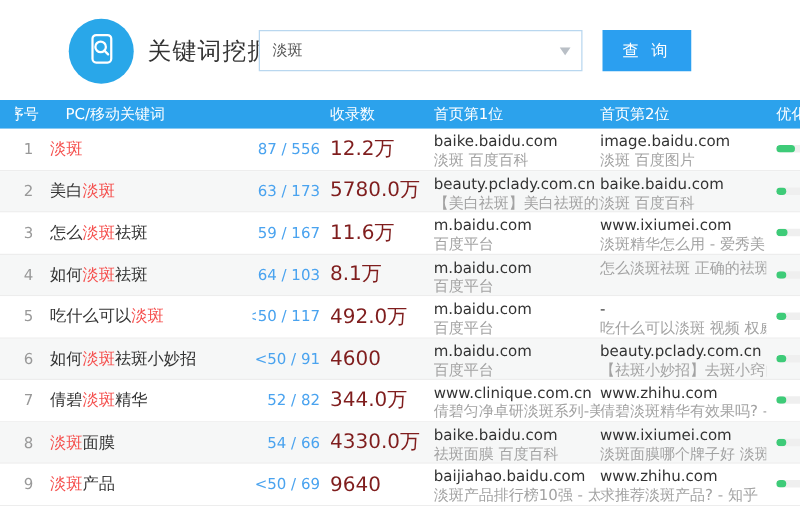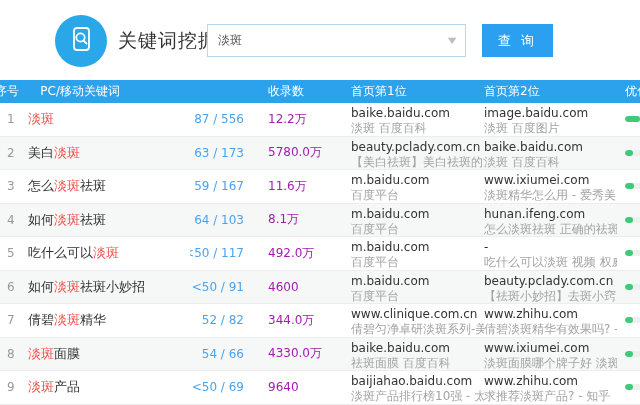--- a/index.html
+++ b/index.html
@@ -14,34 +14,34 @@
   .search-select{width:259px;height:33px;box-sizing:border-box;border:1px solid #b9d7ef;background:#fff;
                  display:flex;align-items:center;justify-content:space-between;padding:0 10px;cursor:pointer;}
   .search-select .val{font-size:12px;color:#555;}
   .search-select .caret{font-size:8px;color:#b9bfc6;transform:scaleX(1.4);}
   .search-btn{width:71px;height:33px;border:none;background:#2b9ff0;color:#fff;font-size:13px;
               letter-spacing:3px;cursor:pointer;font-family:inherit;margin-left:16px;}
   
   .thead{position:absolute;left:0;top:80px;width:660px;height:23px;background:#2ca2ec;display:flex;
          color:#fff;font-size:12px;line-height:23px;}
   .th{box-sizing:border-box;overflow:hidden;white-space:nowrap;}
-  .c-num{width:28px;}  .c-kw{width:162px;}  .c-pc{width:56px;text-align:right;}
-  .c-idx{width:89px;padding-left:6px;margin-left:16px;}  .c-p1{width:133px;}  .c-p2{width:133px;}
+  .c-num{width:28px;margin-left:12px;}  .c-kw{width:162px;}  .c-pc{width:56px;text-align:right;}
+  .c-idx{width:89px;padding-left:6px;}  .c-p1{width:133px;}  .c-p2{width:133px;}
   .c-bar{flex:1;padding-left:8px;}
   .th.c-num span{display:inline-block;margin-left:-5px;}
   
   .tbody{position:absolute;left:0;top:103px;width:660px;}
   .row{display:flex;height:33.5px;box-sizing:border-box;border-bottom:1px solid #ededed;background:#fff;}
   .row.even{background:#f6f7f7;}
   .cell{box-sizing:border-box;overflow:hidden;white-space:nowrap;}
   .cell.c-num{color:#999;font-size:12px;padding-left:7px;display:flex;align-items:center;}
   .cell.c-kw{font-size:13px;color:#333;display:flex;align-items:center;}
   .cell.c-kw .hl{color:#f5504e;}
   .cell.c-pc{font-size:12px;color:#4aa3ef;display:flex;align-items:center;justify-content:flex-end;padding-right:2px;}
-  .cell.c-idx{font-size:12px;color:#a21caf;display:flex;align-items:center;}
+  .cell.c-idx{font-size:16px;color:#7f1d1d;display:flex;align-items:center;}
   .pos{padding-top:3px;}
   .pos .domain{font-size:12px;color:#333;line-height:15px;}
   .pos .desc{font-size:12px;color:#a3a3a3;line-height:13px;margin-top:1px;}
   .cell.c-bar{display:flex;align-items:center;}
   .bar-track{width:60px;height:6px;border-radius:3px;background:#efefef;overflow:hidden;}
   .bar-fill{height:6px;border-radius:3px;background:#3ecb78;}
 </style>
 </head>
 <body>
 
@@ -154,21 +154,20 @@
           <span class="hl">淡斑</span>
           <span>祛斑</span>
         </div>
     <div class="cell c-pc">64 / 103</div>
     <div class="cell c-idx">8.1万</div>
     <div class="cell c-p1 pos">
       <div class="domain">m.baidu.com</div>
       <div class="desc">百度平台</div>
     </div>
     <div class="cell c-p2 pos">
-      <div class="domain">hunan.ifeng.com</div>
       <div class="desc">怎么淡斑祛斑 正确的祛斑方法推荐...</div>
     </div>
     <div class="cell c-bar">
       <div class="bar-track">
         <div class="bar-fill" style="width: 8px;"></div>
       </div>
     </div>
   </div>
 
   <div class="row">

